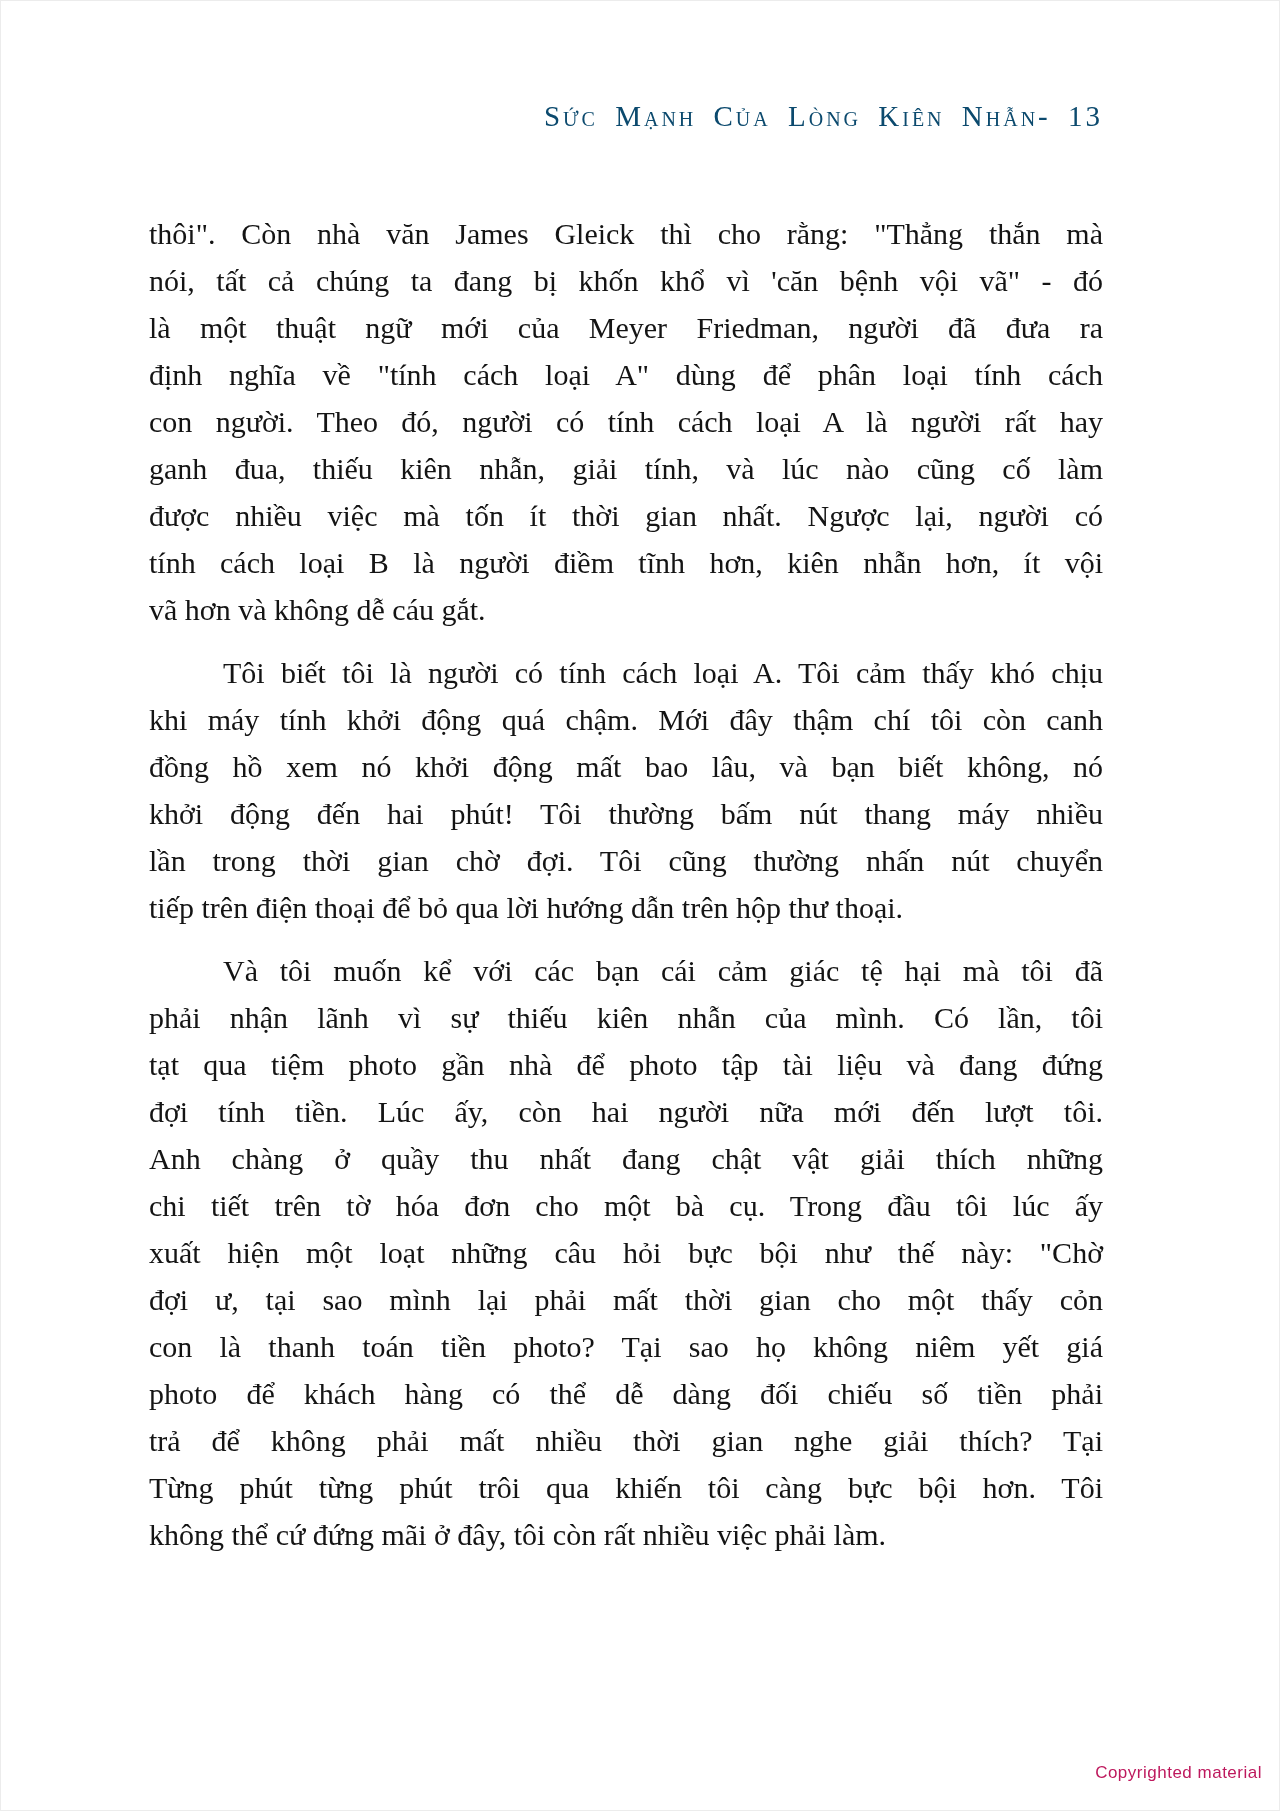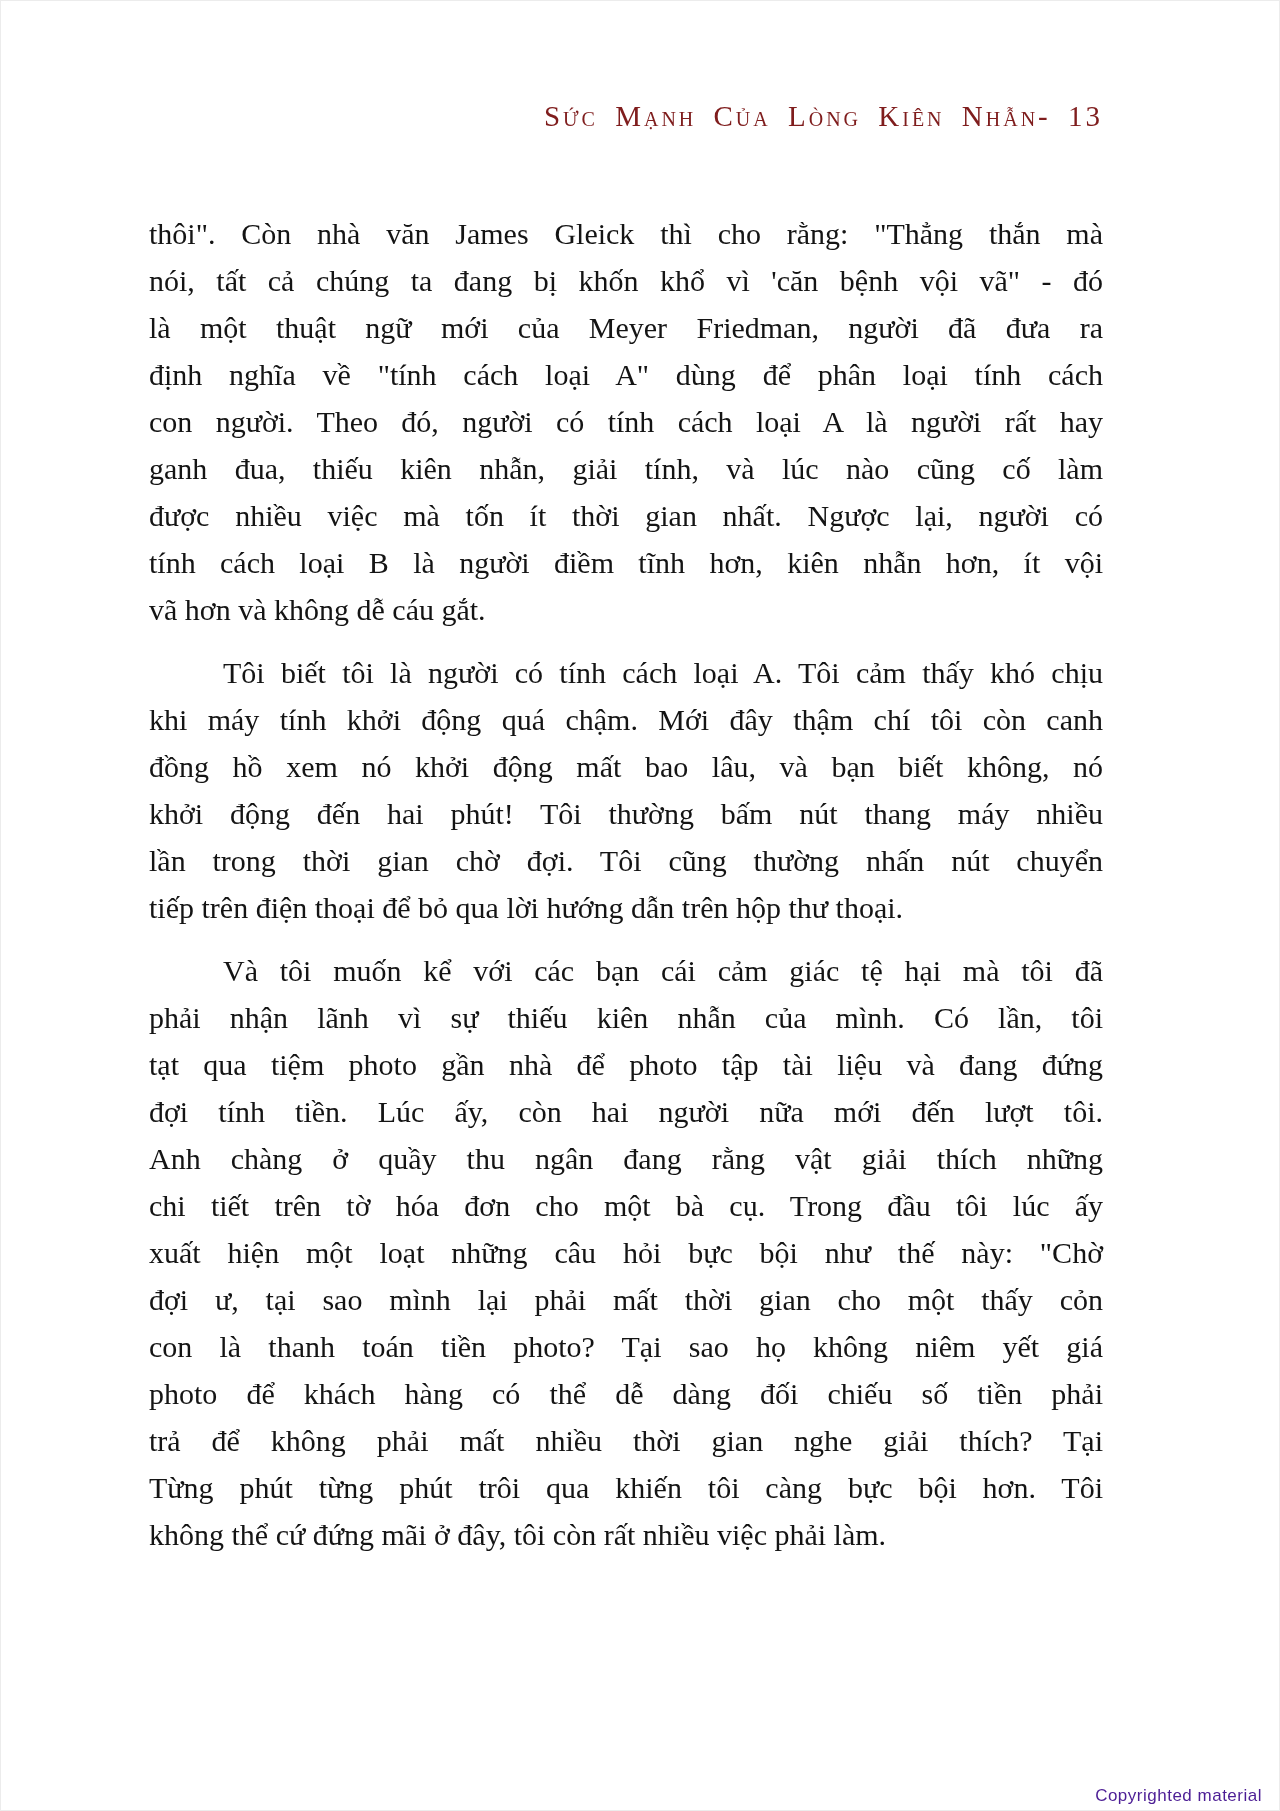--- a/index.html
+++ b/index.html
@@ -24,21 +24,21 @@
     position: absolute;
     top: 100px;
     left: 0;
     right: 177px;
     text-align: right;
     font-family: "Liberation Serif", "DejaVu Serif", serif;
     font-variant: small-caps;
     font-size: 29px;
     letter-spacing: 3px;
     word-spacing: 7px;
-    color: #7f1d1d;
+    color: #0c4a6e;
     white-space: nowrap;
   }
   .page-body {
     position: absolute;
     left: 149px;
     top: 210px;
     width: 954px;
     font-size: 30px;
     color: #141414;
   }
@@ -52,24 +52,24 @@
   .line.just {
     text-align: justify;
     text-align-last: justify;
   }
   .line.first {
     padding-left: 74px;
   }
   .watermark {
     position: absolute;
     right: 18px;
-    bottom: 5px;
+    bottom: 28px;
     font-family: "Liberation Sans", "DejaVu Sans", sans-serif;
     font-size: 17px;
-    color: #4c1d95;
+    color: #be185d;
     letter-spacing: 0.5px;
   }
 </style>
 </head>
 <body>
 
 <div class="page">
 
   <div class="running-header">
     <span>Sức Mạnh Của Lòng Kiên Nhẫn- 13</span>
@@ -93,21 +93,21 @@
         <div class="line just">đồng hồ xem nó khởi động mất bao lâu, và bạn biết không, nó</div>
         <div class="line just">khởi động đến hai phút! Tôi thường bấm nút thang máy nhiều</div>
         <div class="line just">lần trong thời gian chờ đợi. Tôi cũng thường nhấn nút chuyển</div>
         <div class="line">tiếp trên điện thoại để bỏ qua lời hướng dẫn trên hộp thư thoại.</div>
       </div>
       <div class="paragraph">
         <div class="line just first">Và tôi muốn kể với các bạn cái cảm giác tệ hại mà tôi đã</div>
         <div class="line just">phải nhận lãnh vì sự thiếu kiên nhẫn của mình. Có lần, tôi</div>
         <div class="line just">tạt qua tiệm photo gần nhà để photo tập tài liệu và đang đứng</div>
         <div class="line just">đợi tính tiền. Lúc ấy, còn hai người nữa mới đến lượt tôi.</div>
-        <div class="line just">Anh chàng ở quầy thu ngân đang rằng vật giải thích những</div>
+        <div class="line just">Anh chàng ở quầy thu nhất đang chật vật giải thích những</div>
         <div class="line just">chi tiết trên tờ hóa đơn cho một bà cụ. Trong đầu tôi lúc ấy</div>
         <div class="line just">xuất hiện một loạt những câu hỏi bực bội như thế này: "Chờ</div>
         <div class="line just">đợi ư, tại sao mình lại phải mất thời gian cho một thấy cỏn</div>
         <div class="line just">con là thanh toán tiền photo? Tại sao họ không niêm yết giá</div>
         <div class="line just">photo để khách hàng có thể dễ dàng đối chiếu số tiền phải</div>
         <div class="line just">trả để không phải mất nhiều thời gian nghe giải thích? Tại</div>
         <div class="line just">Từng phút từng phút trôi qua khiến tôi càng bực bội hơn. Tôi</div>
         <div class="line">không thể cứ đứng mãi ở đây, tôi còn rất nhiều việc phải làm.</div>
       </div>
     </div>

